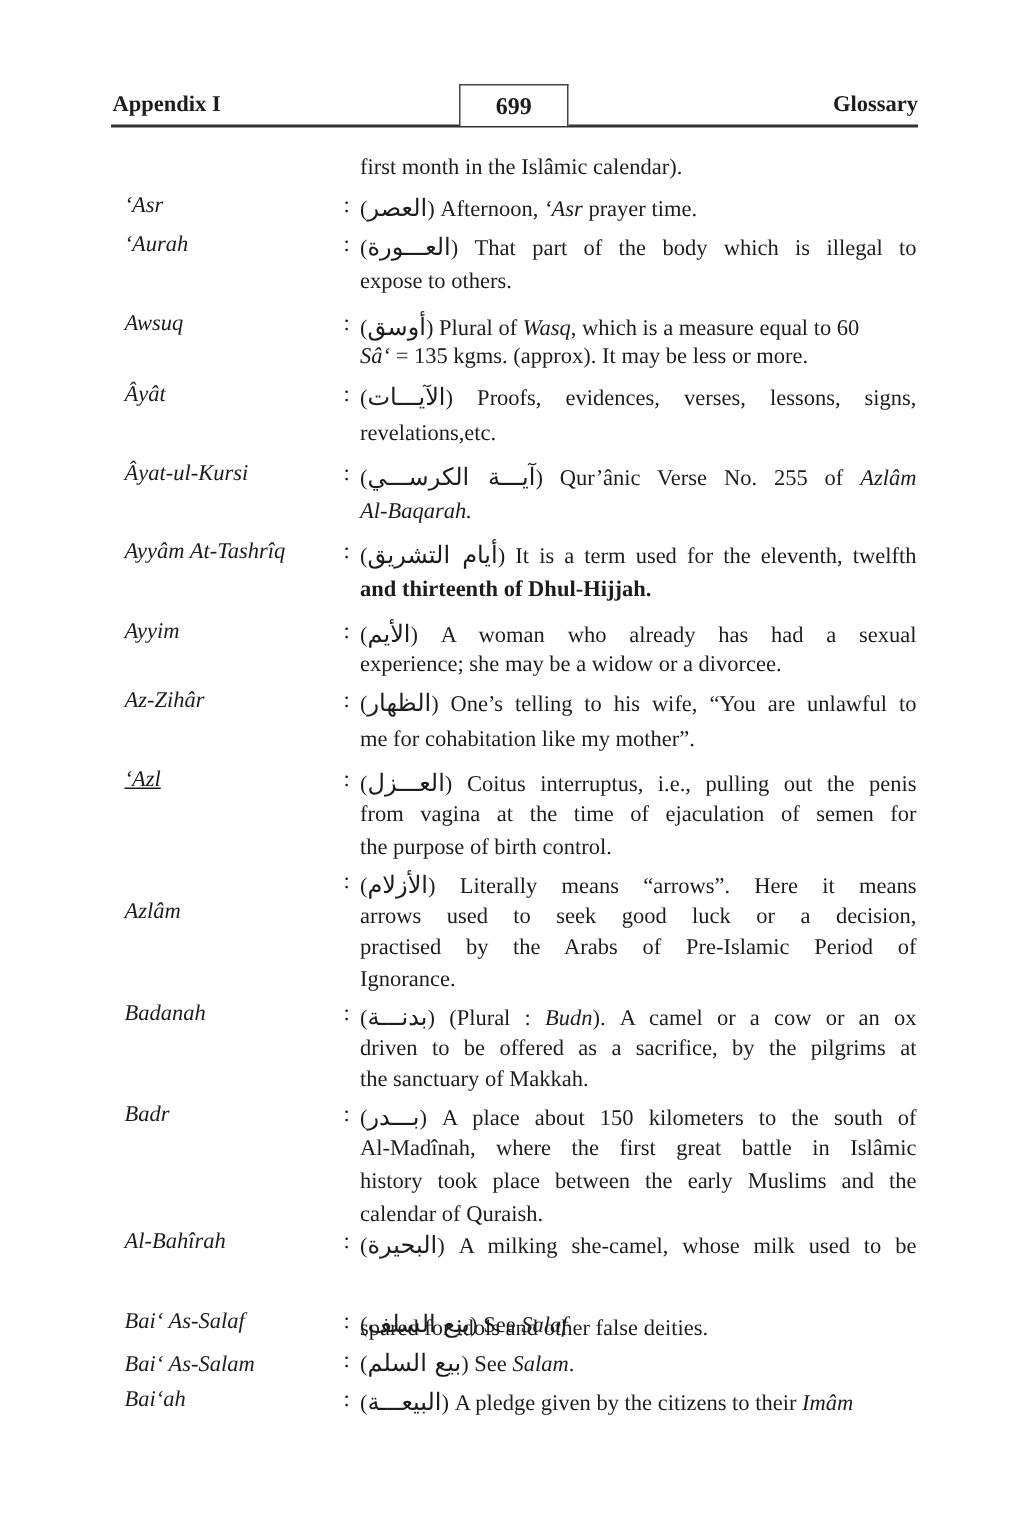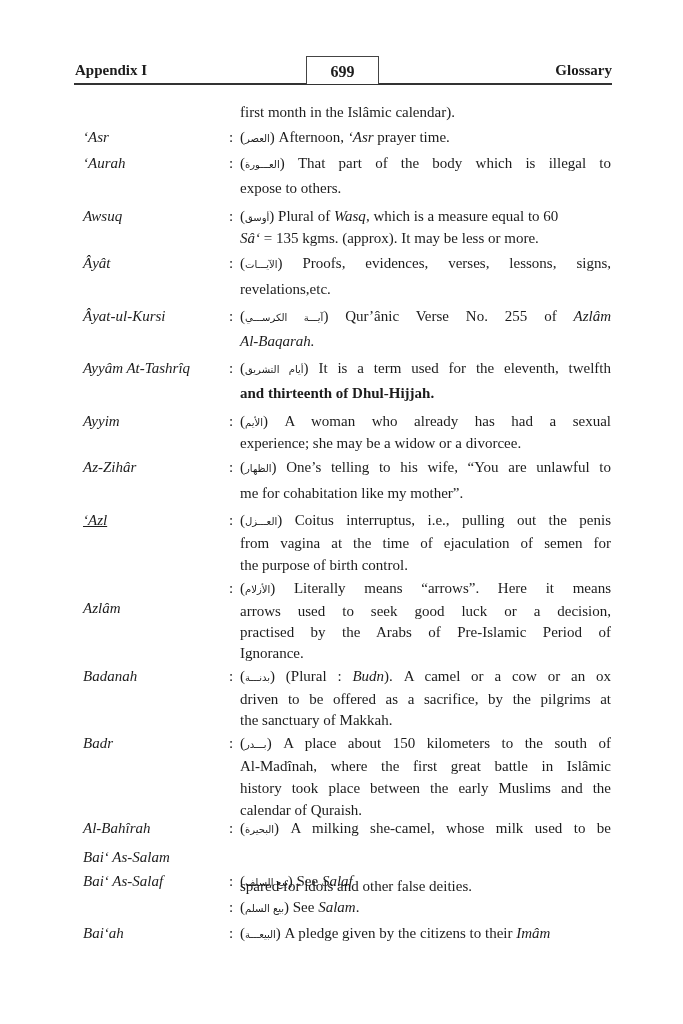--- a/index.html
+++ b/index.html
@@ -10,21 +10,21 @@
   #hdr-right { right: 71px; }
   #hdr-rule { position: absolute; left: 74px; width: 538px; top: 83px; height: 2px; background: #333; }
   #hdr-box { position: absolute; left: 306px; top: 56px; width: 71px; height: 27px;
              border: 1px solid #444; border-bottom: none; background: #fff;
              text-align: center; font-weight: bold; font-size: 16px; line-height: 29px; }
   .entry { position: absolute; left: 0; width: 683px; }
   .term { position: absolute; left: 83px; font-style: italic; font-size: 15px; white-space: nowrap; }
   .colon { position: absolute; left: 229px; font-size: 15px; }
   .line { position: absolute; left: 240px; width: 371px; font-size: 15px; white-space: nowrap; }
   .line.j { text-align: justify; text-align-last: justify; }
-  .ar { font-family: "DejaVu Sans", sans-serif; font-size: 10px; }
+  .ar { font-family: "DejaVu Sans", sans-serif; font-size: 16px; }
   .it { font-style: italic; }
 </style>
 </head>
 <body>
 
 <div class="hdr" id="hdr-left">Appendix I</div>
 <div id="hdr-rule"></div>
 <div id="hdr-box">699</div>
 <div class="hdr" id="hdr-right">Glossary</div>
 
@@ -113,21 +113,21 @@
       <div class="colon" style="top: 820px;">:</div>
       <div class="line j" style="top: 820px;"><span>(<span class="ar" dir="rtl">البحيرة</span>)</span> <span>A milking she-camel, whose milk used to be</span></div>
       <div class="line" style="top: 878px;">spared for idols and other false deities.</div>
     </div>
     <div class="entry">
       <div class="term" style="top: 873px;">Bai‘ As-Salaf</div>
       <div class="colon" style="top: 873px;">:</div>
       <div class="line" style="top: 873px;"><span>(<span class="ar" dir="rtl">بيع السلف</span>)</span> <span>See <span class="it">Salaf</span></span></div>
     </div>
     <div class="entry">
-      <div class="term" style="top: 849px; text-align: center;">Bai‘ As-Salam</div>
+      <div class="term" style="top: 902px; text-align: center;">Bai‘ As-Salam</div>
       <div class="colon" style="top: 899px;">:</div>
       <div class="line" style="top: 899px;"><span>(<span class="ar" dir="rtl">بيع السلم</span>)</span> <span>See <span class="it">Salam</span>.</span></div>
     </div>
     <div class="entry">
       <div class="term" style="top: 925px;">Bai‘ah</div>
       <div class="colon" style="top: 925px;">:</div>
       <div class="line" style="top: 925px;"><span>(<span class="ar" dir="rtl">البيعـــة</span>)</span> <span>A pledge given by the citizens to their <span class="it">Imâm</span></span></div>
     </div>
   </div>
 

